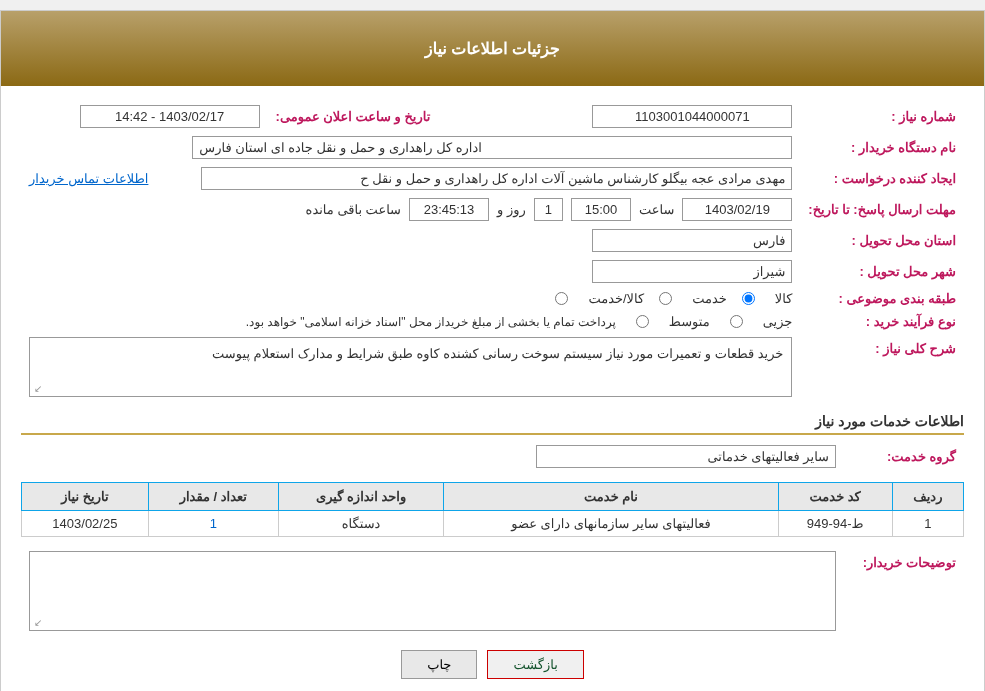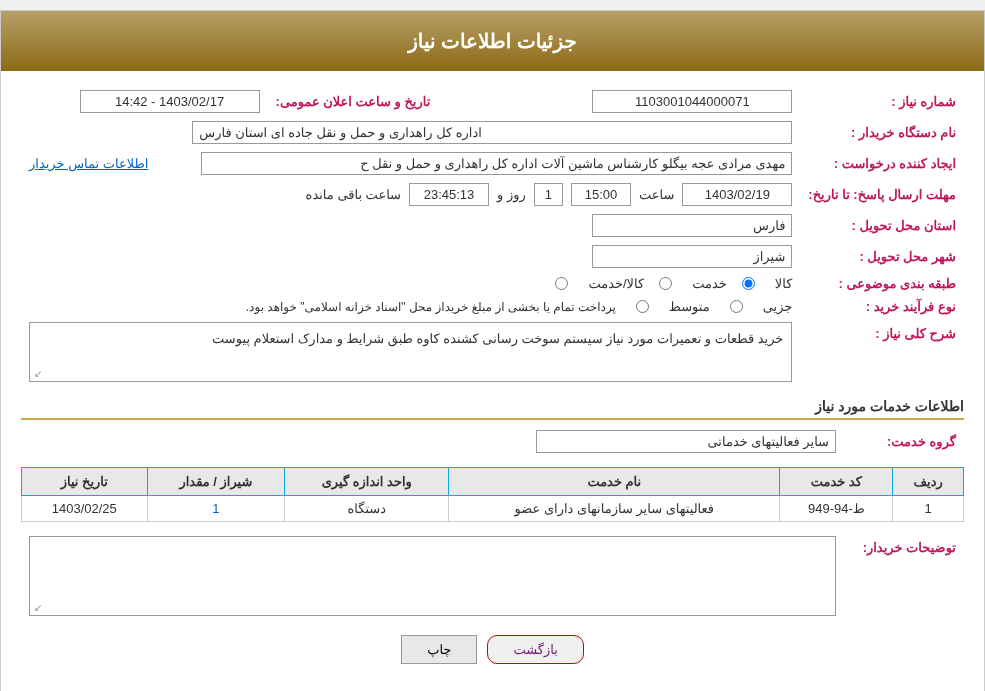--- a/index.html
+++ b/index.html
@@ -13,22 +13,22 @@
     .page-wrapper {
       max-width: 985px;
       margin: 10px auto;
       background: #fff;
       border: 1px solid #ccc;
     }
     .page-header {
       background: linear-gradient(to bottom, #b8a06a, #8b6914);
       color: #fff;
       text-align: center;
-      padding: 18px 20px;
-      font-size: 20px;
+      padding: 28px 20px;
+      font-size: 16px;
       font-weight: bold;
     }
     .content {
       padding: 15px 20px;
     }
     .info-grid {
       width: 100%;
       border-collapse: collapse;
       margin-bottom: 10px;
     }
@@ -140,23 +140,22 @@
       cursor: pointer;
       font-size: 13px;
       font-family: Tahoma, Arial, sans-serif;
       background: #f5f5f5;
     }
     .btn-print {
       background: #e8e8e8;
     }
     .btn-back {
       background: #f0f0f0;
-      color: #701a75;
+      color: #14532d;
       border-color: #cc0000;
-      border-radius: 10px;
     }
     .date-row {
       display: flex;
       align-items: center;
       gap: 8px;
       direction: rtl;
     }
     .small-box {
       border: 1px solid #999;
       background: #fff;
@@ -299,21 +298,21 @@
     </tbody>
       </table>
 
     <table class="services-table">
       <thead>
         <tr>
           <th>ردیف</th>
           <th>کد خدمت</th>
           <th>نام خدمت</th>
           <th>واحد اندازه گیری</th>
-          <th>شیراز / مقدار</th>
+          <th>تعداد / مقدار</th>
           <th>تاریخ نیاز</th>
         </tr>
       </thead>
       <tbody id="services-tbody">
       <tr>
       <td>1</td>
       <td>ط-94-949</td>
       <td>فعالیتهای سایر سازمانهای دارای عضو</td>
       <td>دستگاه</td>
       <td class="col-number">1</td>

